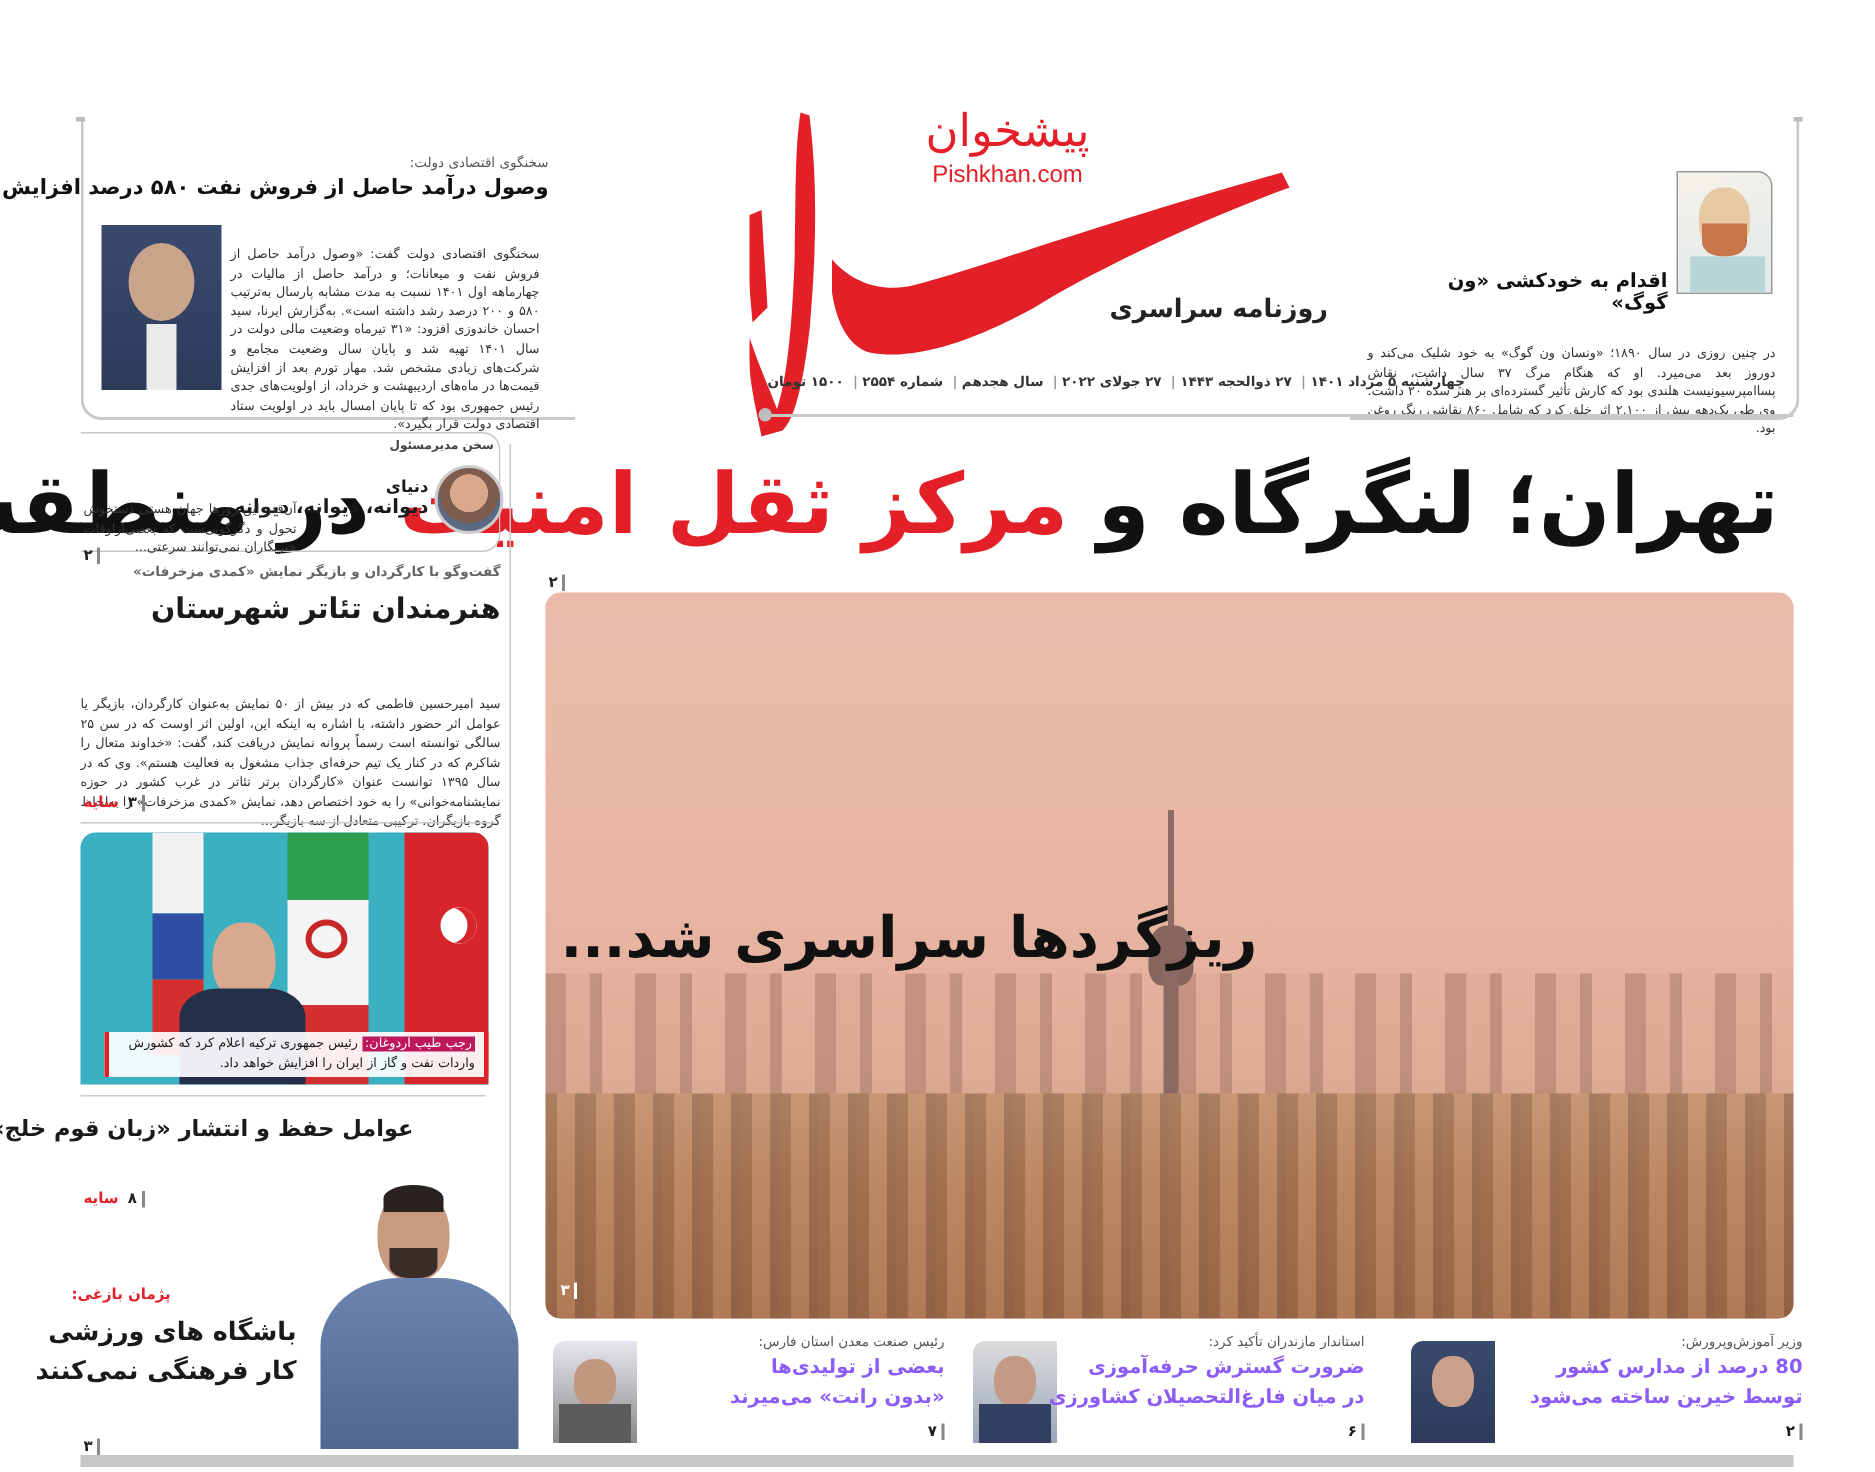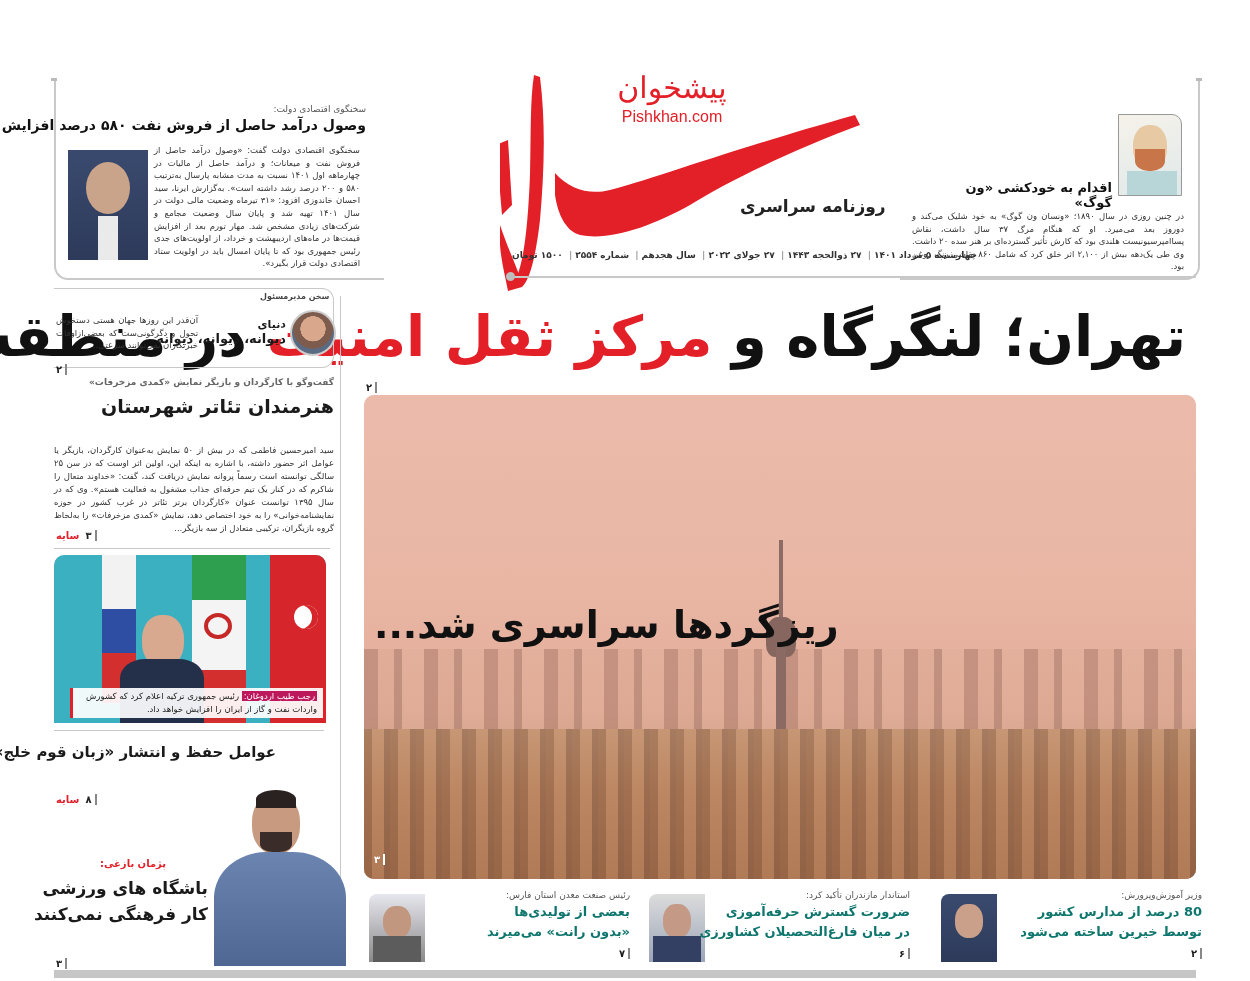--- a/index.html
+++ b/index.html
@@ -9,21 +9,21 @@
   .abs { position: absolute; }
 
   
   .box-frame { position: absolute; border: 2px solid #c9c9c9; border-top: none; border-radius: 0 0 14px 14px; }
   .frame-left { left: 54px; top: 80px; width: 330px; height: 200px; border-right: none; border-radius: 0 0 0 14px; }
   .frame-right { left: 900px; top: 80px; width: 300px; height: 200px; border-left: none; border-radius: 0 0 14px 0; }
   .frame-pin { position: absolute; width: 6px; height: 3px; background: #bbb; }
 
   .kicker { font-size: 9px; color: #555; }
   .head-bold { font-weight: bold; color: #111; }
-  .body-text { font-size: 9.5px; line-height: 14px; color: #333; text-align: justify; }
+  .body-text { font-size: 9.5px; line-height: 14px; color: #333; text-align: justify; margin-top: 20px; }
 
   
   .masthead-logo { position: absolute; left: 500px; top: 55px; width: 370px; height: 240px; }
   .pishkhan { position: absolute; left: 612px; top: 68px; width: 120px; text-align: center; color: #e32028; }
   .pishkhan .fa { font-size: 30px; font-family: "DejaVu Serif", serif; line-height: 40px; }
   .pishkhan .en { font-size: 16px; font-family: "Liberation Sans", sans-serif; direction: ltr; font-weight: 500; }
   .subtitle { position: absolute; left: 740px; top: 196px; font-size: 17px; font-weight: bold; color: #222; }
   .dateline { position: absolute; left: 512px; top: 250px; font-size: 9px; color: #333; font-weight: bold; }
   .dateline span.sep { color: #999; margin: 0 3px; }
   .rule { position: absolute; background: #c8c8c8; }
@@ -47,21 +47,21 @@
   .skyline { position: absolute; left: 0; right: 0; bottom: 140px; height: 90px;
           background: repeating-linear-gradient(90deg, rgba(170,120,105,0.55) 0 14px, rgba(200,150,130,0.2) 14px 30px, rgba(160,112,98,0.5) 30px 38px, rgba(210,165,145,0.15) 38px 60px); }
   .hero-caption { position: absolute; left: 10px; top: 208px; font-size: 38px; font-weight: bold; color: #111; white-space: nowrap; }
   .vrule { position: absolute; width: 1px; background: #c8c8c8; }
 
   
   .brief { position: absolute; top: 890px; width: 270px; height: 75px; }
   .brief .thumb { position: absolute; right: 205px; top: 4px; width: 56px; height: 68px; border-radius: 8px 0 0 0; overflow: hidden; }
   .brief .txt { position: absolute; right: 0; top: 0; width: 200px; }
   .brief .kick { font-size: 9px; color: #555; }
-  .brief .ttl { font-size: 13px; font-weight: bold; color: #0f766e; line-height: 20px; margin-top: 2px; }
+  .brief .ttl { font-size: 13px; font-weight: bold; color: #8b5cf6; line-height: 20px; margin-top: 2px; }
   .brief .pn { font-size: 10px; font-weight: bold; margin-top: 3px; display: inline-block; border-right: 2px solid #888; padding-right: 3px; }
 
   .bottom-bar { position: absolute; left: 54px; top: 970px; width: 1142px; height: 8px; background: #c6c6c6; }
 
   .person-photo { background: linear-gradient(180deg, #3a4a6e 0%, #2d3a5a 100%); }
 </style>
 </head>
 <body>
 
 <div class="box-frame frame-left"></div>
@@ -181,21 +181,21 @@
   <span style="color:#e32028;font-size:10px;font-weight:bold;">سایه</span>
   <span class="pageno">۸</span>
 </div>
 
 <div class="abs" style="left:210px;top:788px;width:140px;height:178px;">
   <div style="position:absolute;left:42px;top:6px;width:48px;height:60px;border-radius:45%;background:#c89a80;"></div>
   <div style="position:absolute;left:46px;top:2px;width:40px;height:18px;border-radius:50% 50% 0 0;background:#2a2220;"></div>
   <div style="position:absolute;left:50px;top:44px;width:32px;height:20px;border-radius:0 0 40% 40%;background:#3a2c28;"></div>
   <div style="position:absolute;left:4px;top:64px;width:132px;height:114px;border-radius:40% 40% 0 0;background:linear-gradient(180deg,#6b85b0,#4f6893);"></div>
 </div>
-<div class="abs" style="left:58px;top:858px;width:150px;text-align:center;">
+<div class="abs" style="left:48px;top:858px;width:150px;text-align:left;">
   <div style="font-size:10px;font-weight:bold;color:#e32028;">پژمان بازغی:</div>
   <div style="font-size:17px;font-weight:bold;line-height:26px;margin-top:6px;white-space:nowrap;">باشگاه های ورزشی</div>
   <div style="font-size:17px;font-weight:bold;line-height:26px;white-space:nowrap;">کار فرهنگی نمی‌کنند</div>
 </div>
 <div class="abs" style="left:56px;top:952px;">
   <span class="pageno">۳</span>
 </div>
 
 <div class="brief" style="left:932px;">
   <div class="thumb person-photo">

